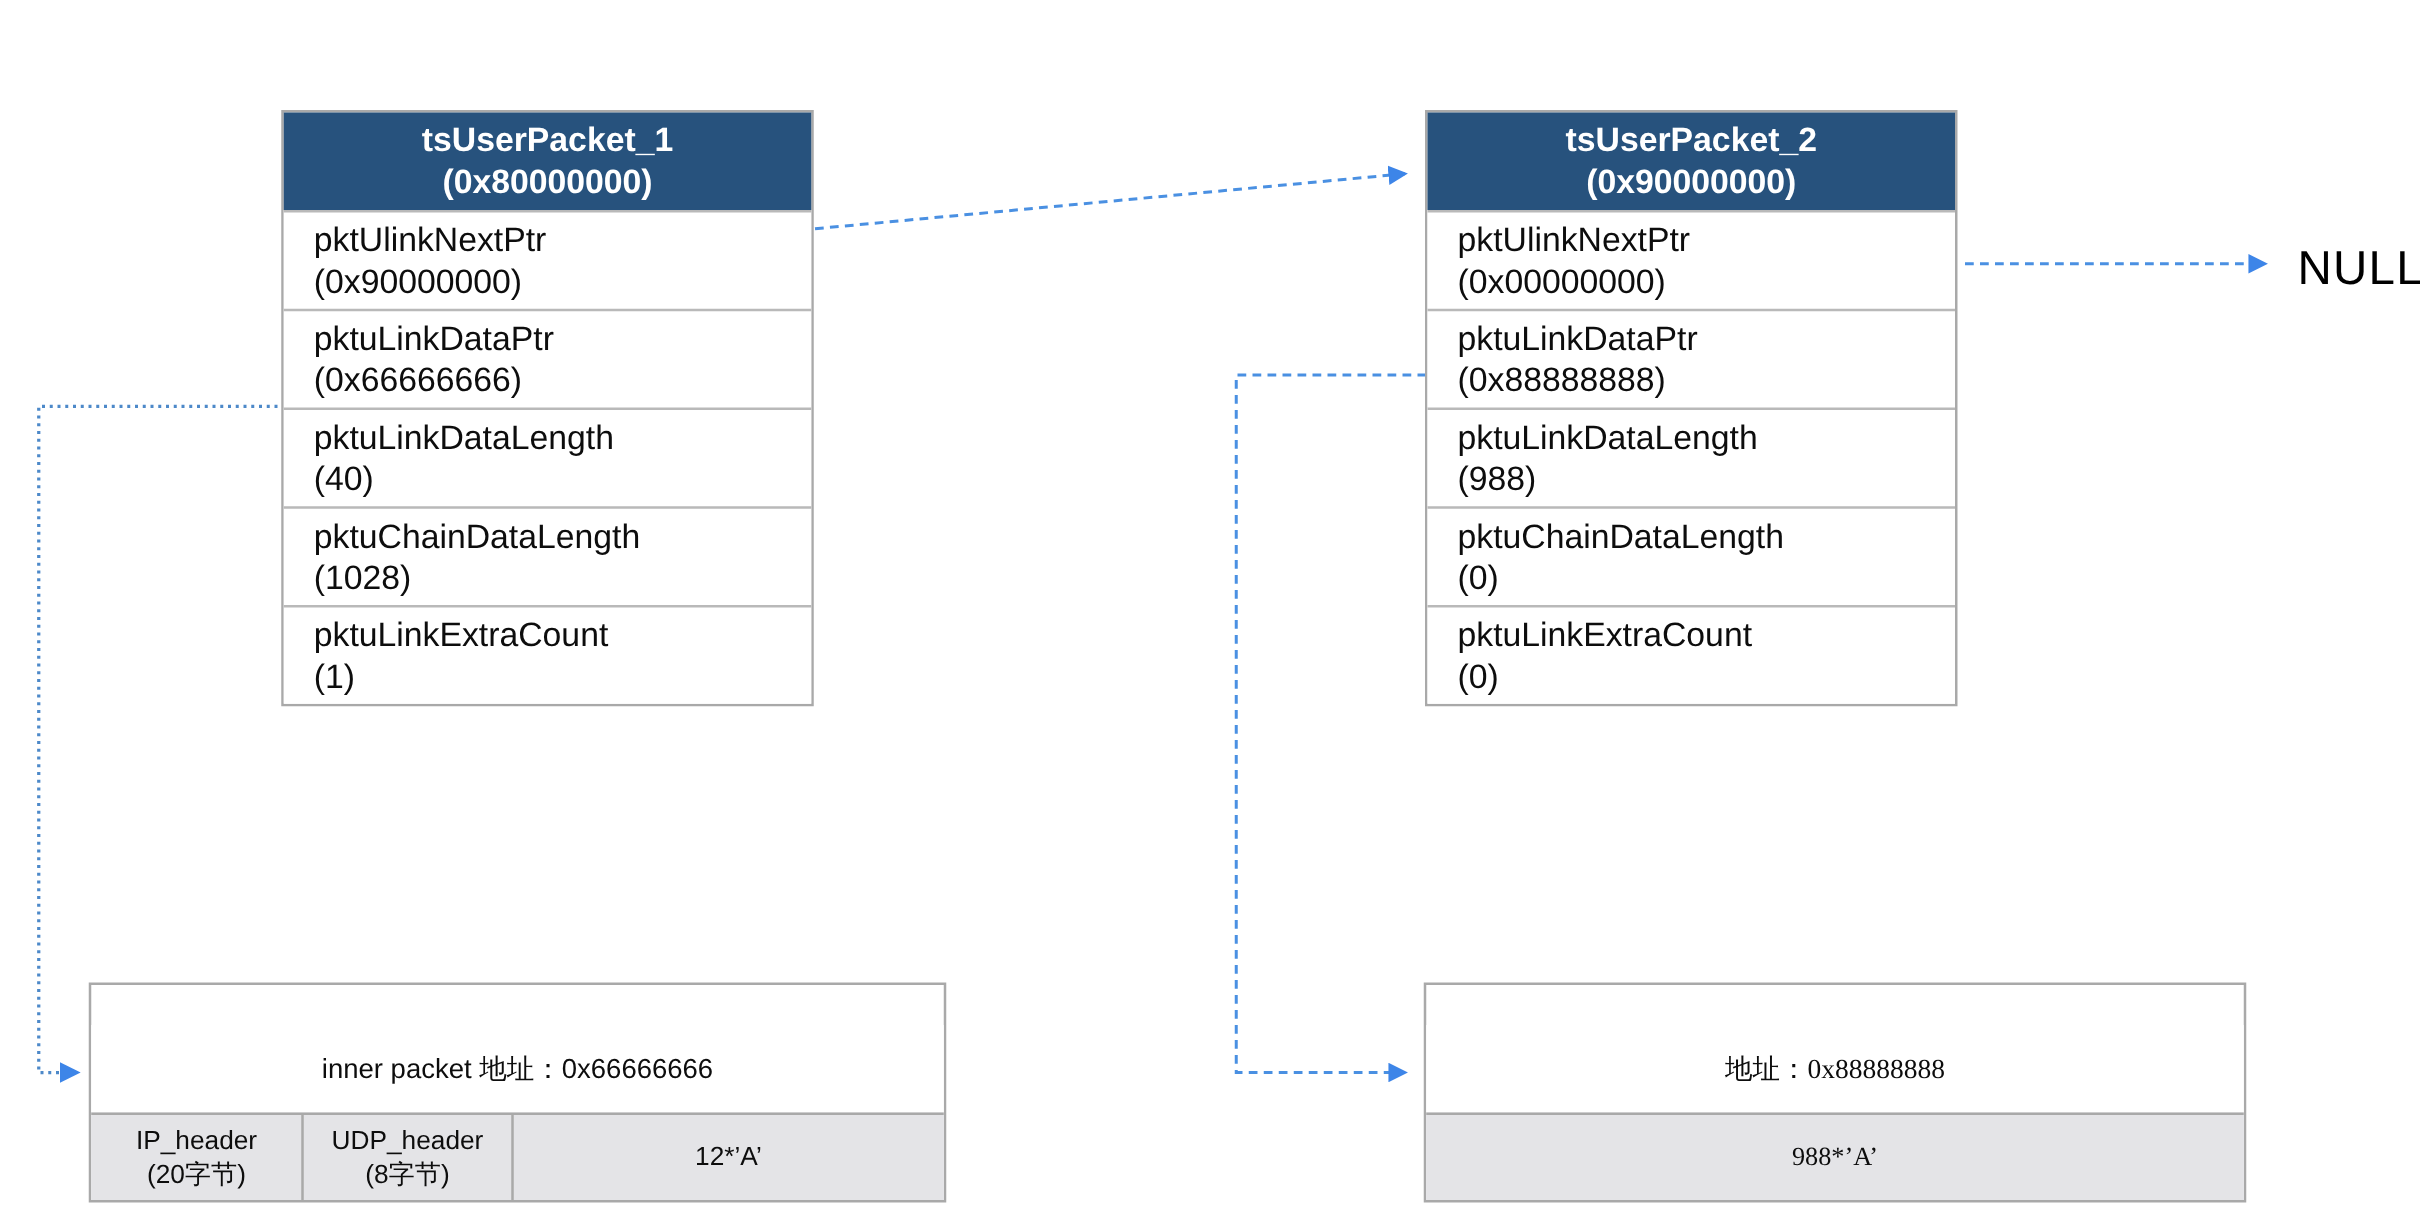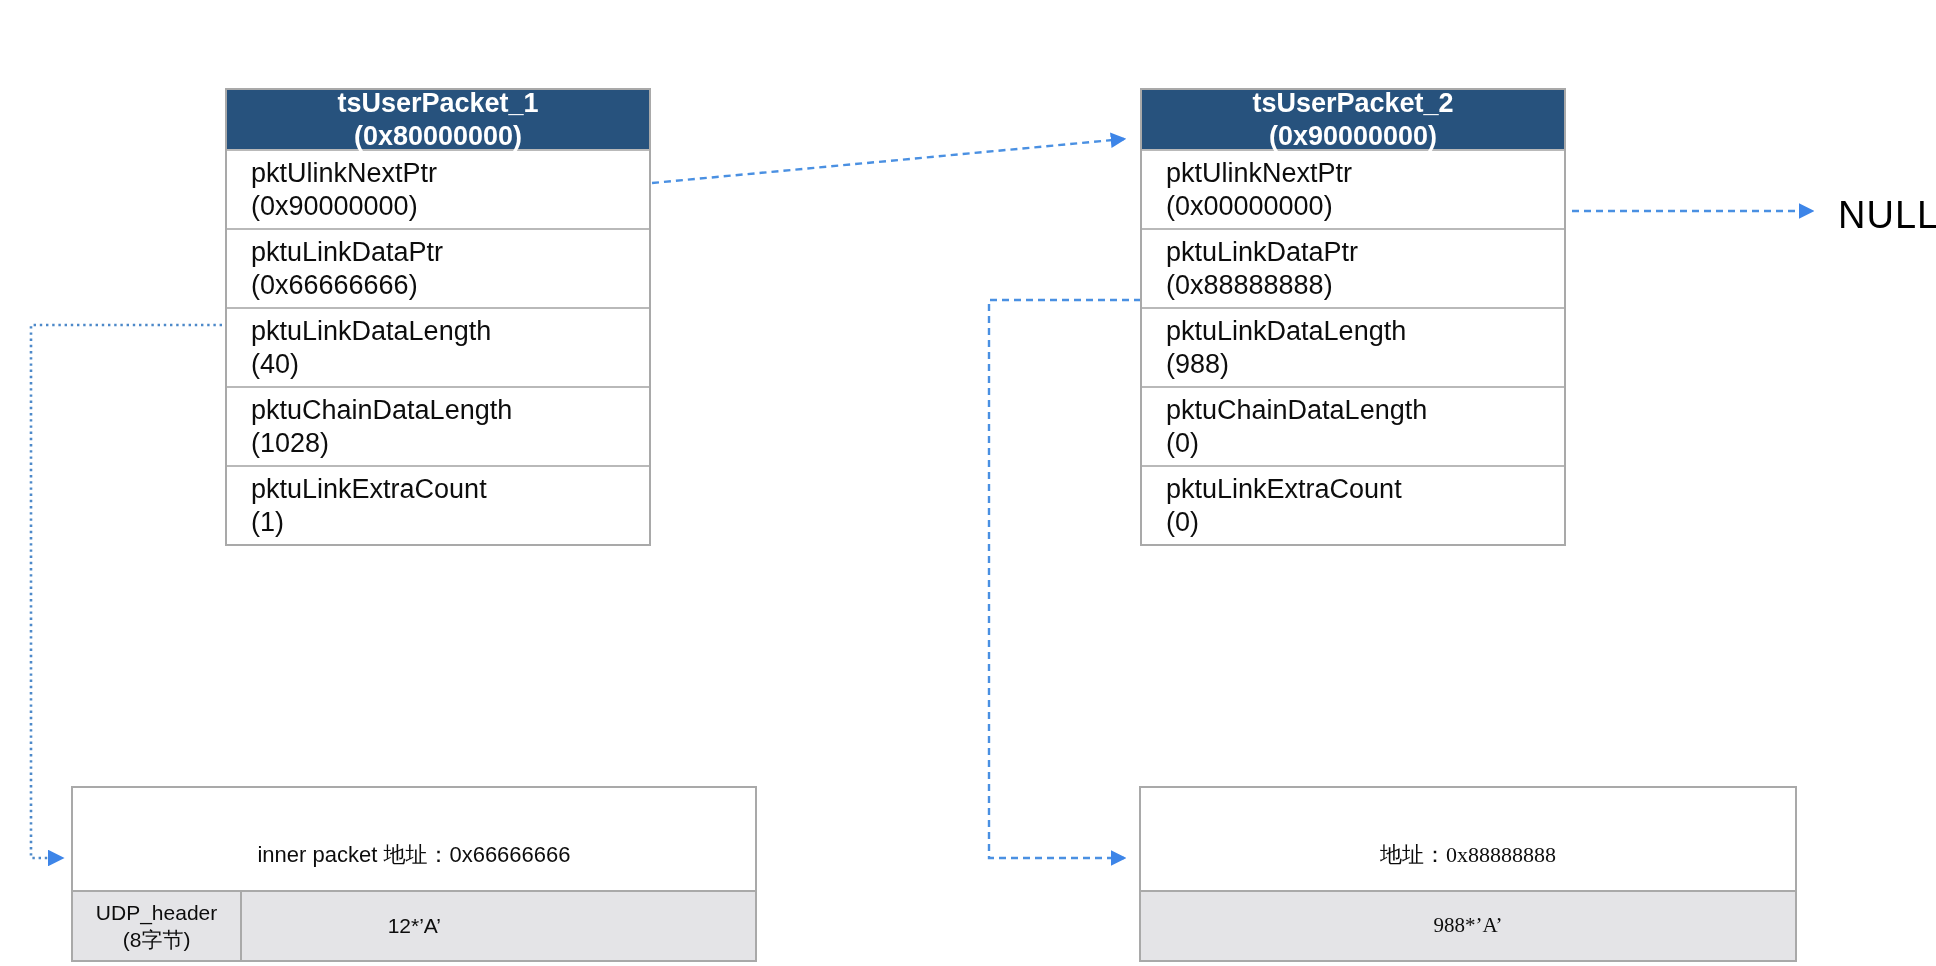--- a/index.html
+++ b/index.html
@@ -13,21 +13,21 @@
   .stage { position: absolute; left: 0; top: 0; width: 1936px; height: 966px; }
 
   
   .packet {
     position: absolute;
     width: 426px;
     border: 2px solid #a9a9a9;
     background: #ffffff;
   }
   .packet-header {
-    height: 59px;
+    height: 78px;
     background: #27527d;
     color: #ffffff;
     font-weight: bold;
     font-size: 27px;
     line-height: 1.22;
     display: flex; flex-direction: column;
     align-items: center; justify-content: center;
     text-align: center;
   }
   .packet-row {
@@ -177,20 +177,24 @@
     </div>
     <div class="packet-row">
       <span>pktuLinkExtraCount</span>
       <span>(0)</span>
     </div>
   </div>
 
   <div class="buffer" id="buffer1">
     <div class="buffer-caption">inner packet 地址：0x66666666</div>
     <div class="buffer-cells">
+      <div class="buffer-cell cell-1">
+        <span>IP_header</span>
+        <span>(20字节)</span>
+      </div>
       <div class="buffer-cell cell-2">
         <span>UDP_header</span>
         <span>(8字节)</span>
       </div>
       <div class="buffer-cell cell-3">
         <span>12*’A’</span>
       </div>
     </div>
   </div>
 

